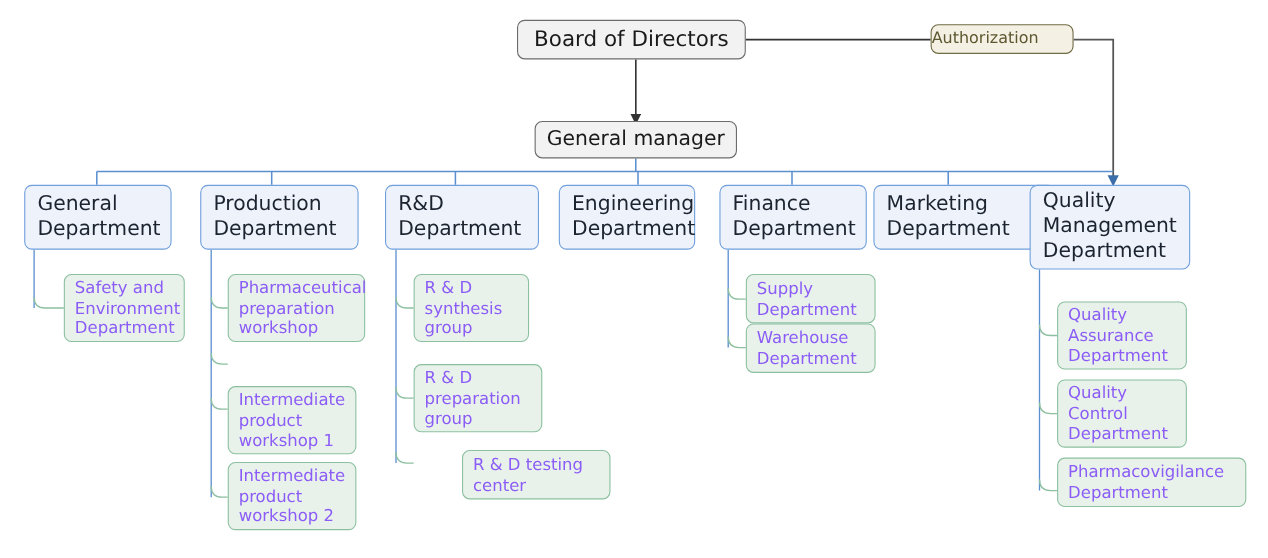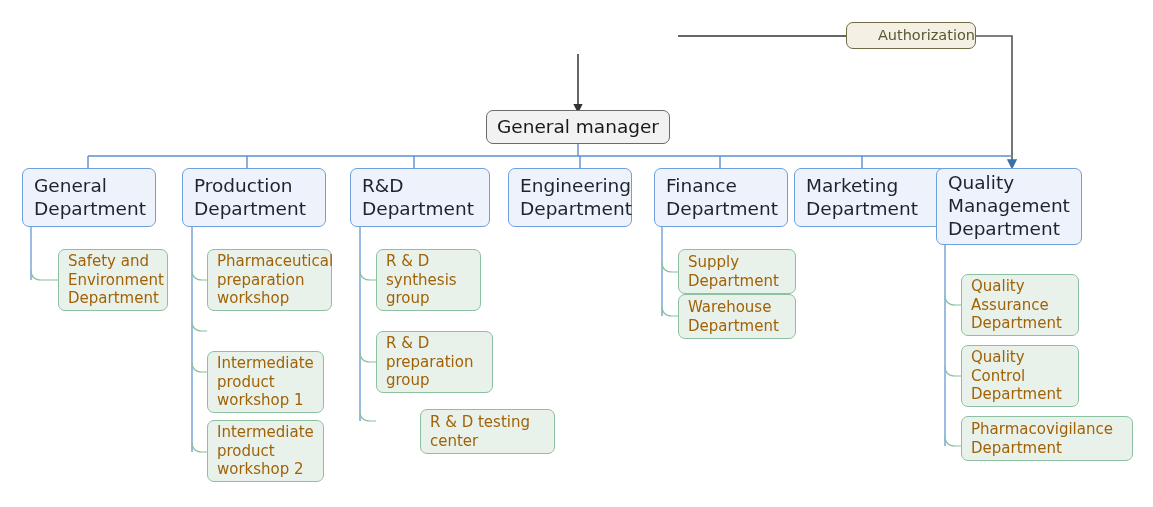--- a/index.html
+++ b/index.html
@@ -32,37 +32,37 @@
     font-size:19.5px;
     justify-content:center;
     text-align:center;
   }
   
   .n-note{
     background:#f4f1e4;
     border:1.3px solid #6f6b44;
     color:#5c5730;
     font-size:14.5px;
-    justify-content:flex-end;
+    justify-content:flex-start;
     text-align:center;
   }
   
   .n-dept{
     background:#eef2fb;
     border:1.2px solid #6f9fdc;
     color:#1c2430;
     font-size:18.5px;
     padding:6px 9px 6px 11px;
     text-align:left;
   }
   
   .n-sub{
     background:#e9f2ea;
     border:1.1px solid #8cc0a0;
-    color:#a16207;
+    color:#8b5cf6;
     font-size:15px;
     padding:5px 8px 5px 9px;
     text-align:left;
   }
 </style>
 </head>
 <body>
 
 <div id="chart">
 
@@ -110,20 +110,23 @@
     <path d="M662,227 L662,316" fill="none" stroke="#5b8fd0" stroke-width="1.2"></path>
     <path d="M662,262 Q662,272 672,272 L678,272" fill="none" stroke="#8cc0a0" stroke-width="1.2"></path>
     <path d="M662,306 Q662,316 672,316 L678,316" fill="none" stroke="#8cc0a0" stroke-width="1.2"></path>
 
     <path d="M945,245 L945,446" fill="none" stroke="#5b8fd0" stroke-width="1.2"></path>
     <path d="M945,295 Q945,305 955,305 L961,305" fill="none" stroke="#8cc0a0" stroke-width="1.2"></path>
     <path d="M945,366 Q945,376 955,376 L961,376" fill="none" stroke="#8cc0a0" stroke-width="1.2"></path>
     <path d="M945,436 Q945,446 955,446 L961,446" fill="none" stroke="#8cc0a0" stroke-width="1.2"></path>
   </svg>
 
+  <div class="node n-grey" style="left:470px;top:18px;width:208px;height:36px;">
+    <span>Board of Directors</span>
+  </div>
 
   <div class="node n-note" style="left:846px;top:22px;width:130px;height:27px;">
     <span>Authorization</span>
   </div>
 
   <div class="node n-grey" style="left:486px;top:110px;width:184px;height:34px;font-size:18.5px;">
     <span>General manager</span>
   </div>
 
   <div class="node n-dept" style="left:22px;top:168px;width:134px;height:59px;">

